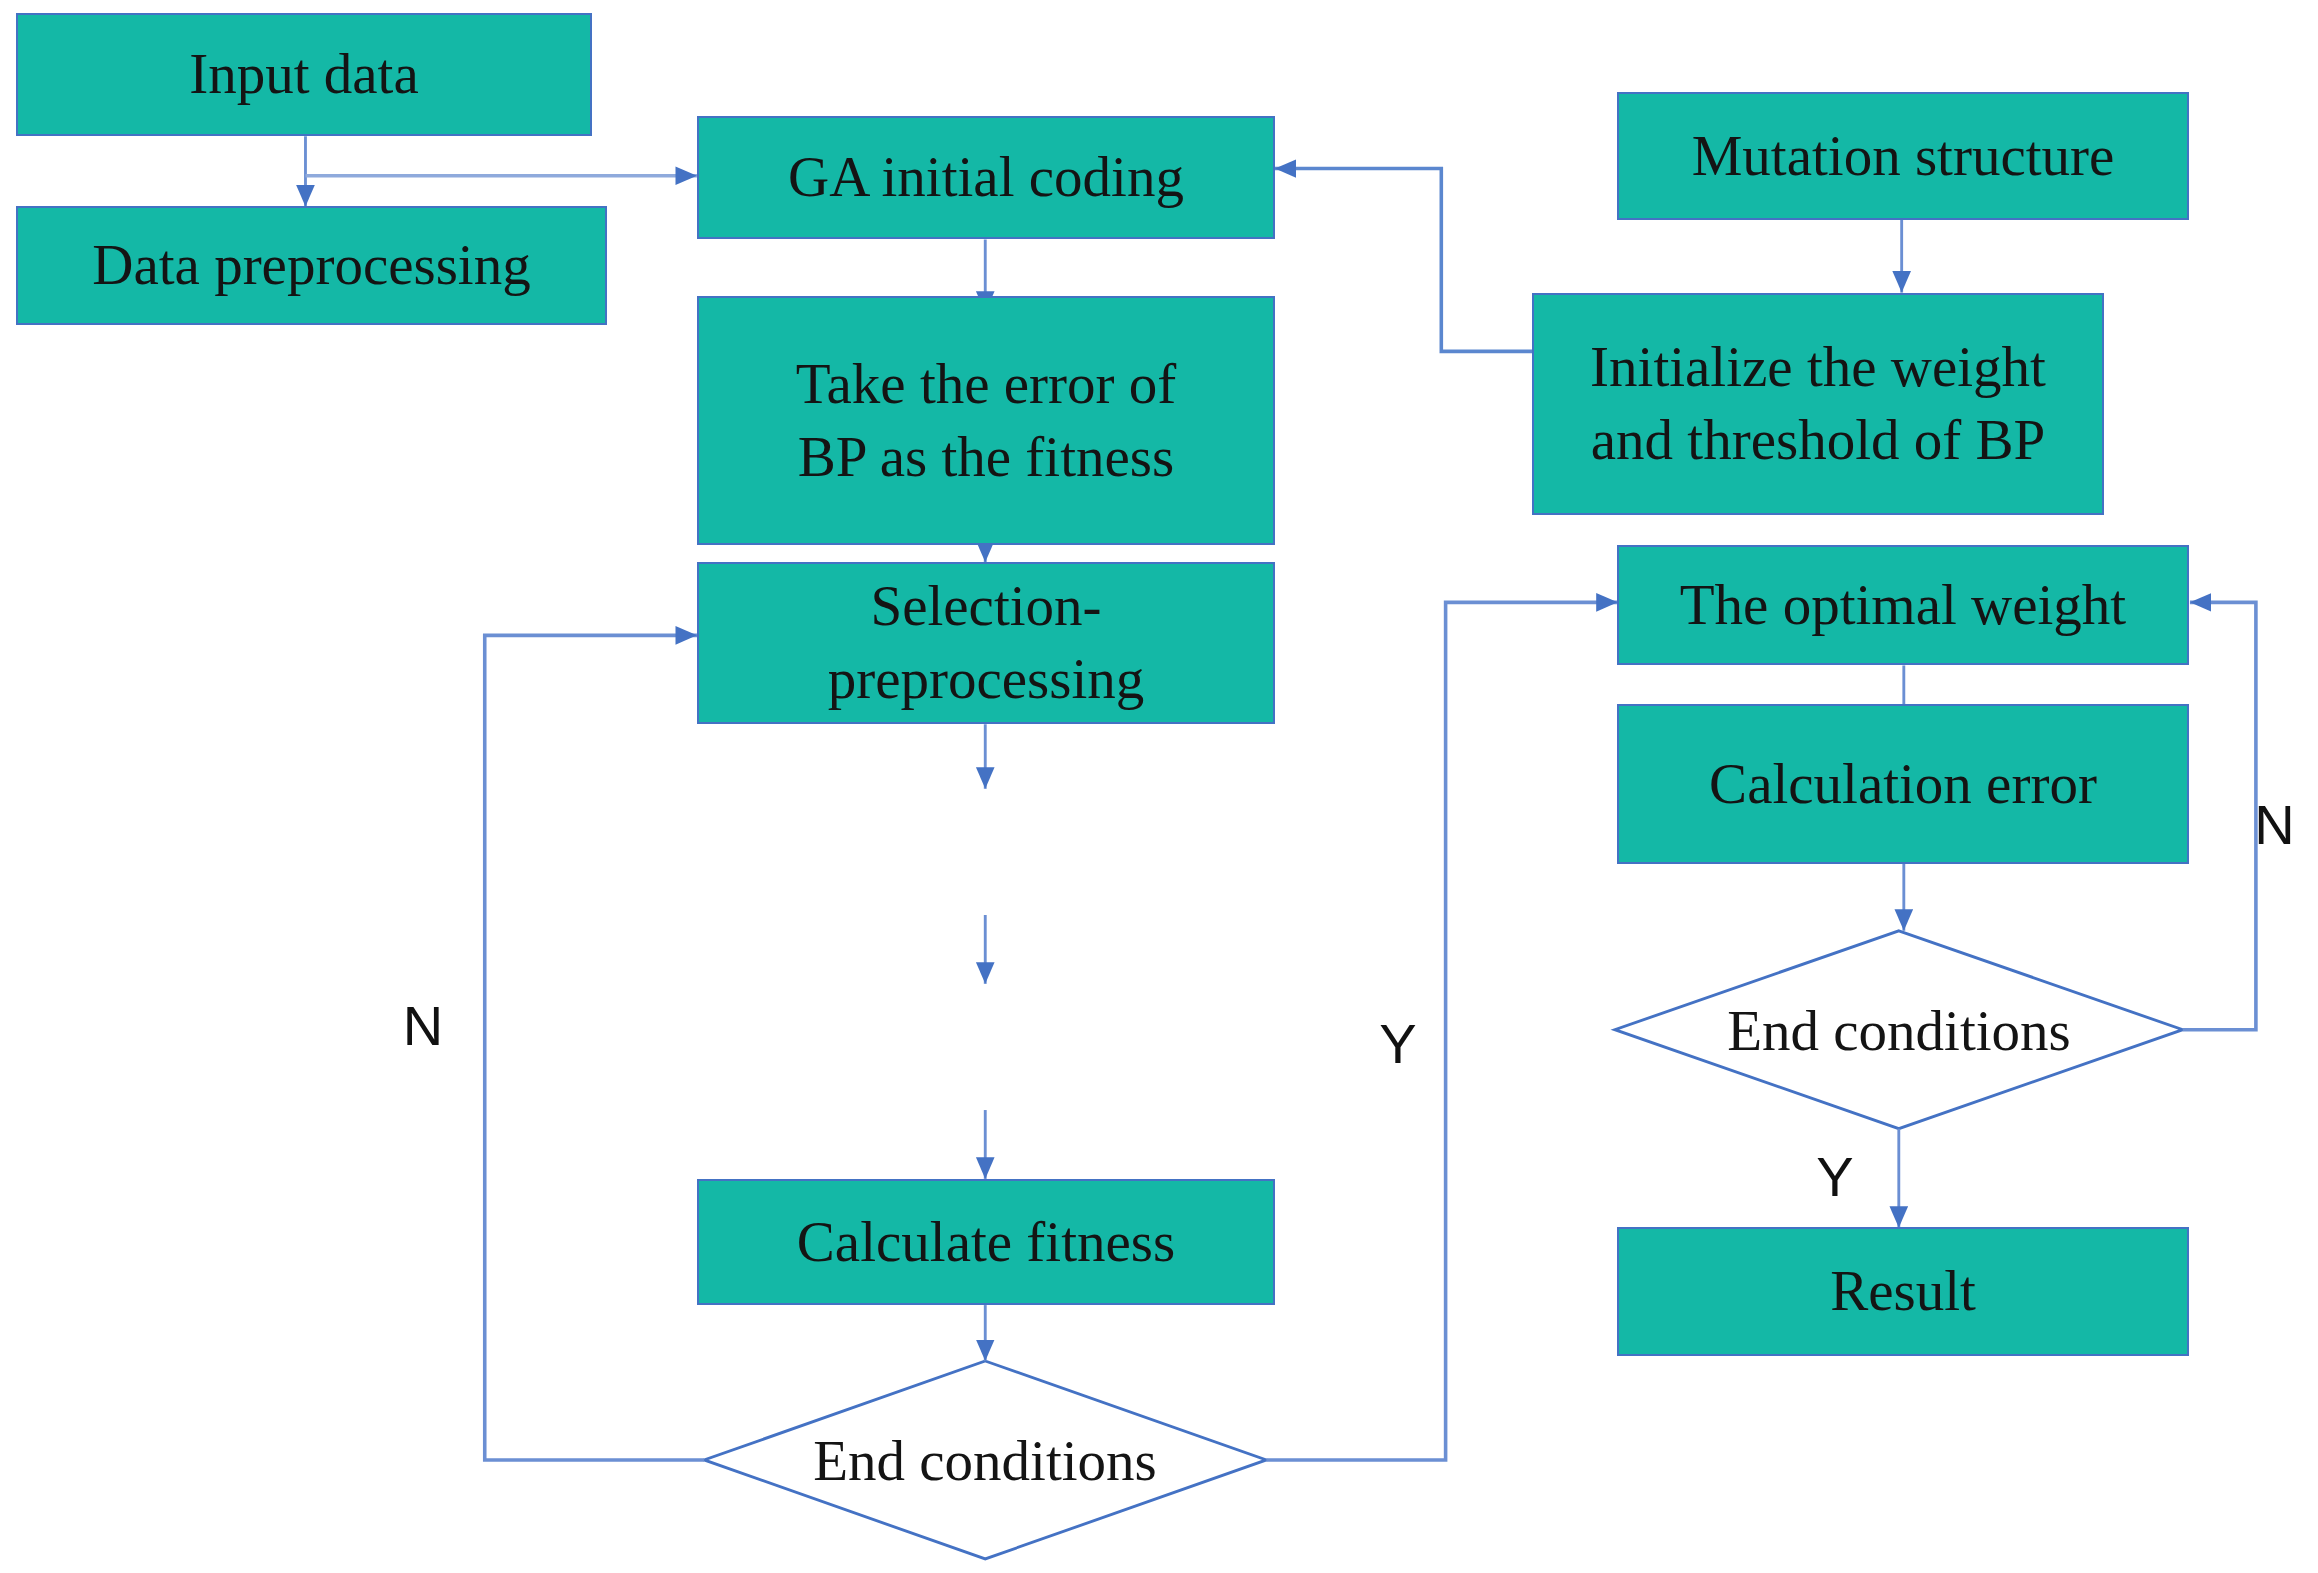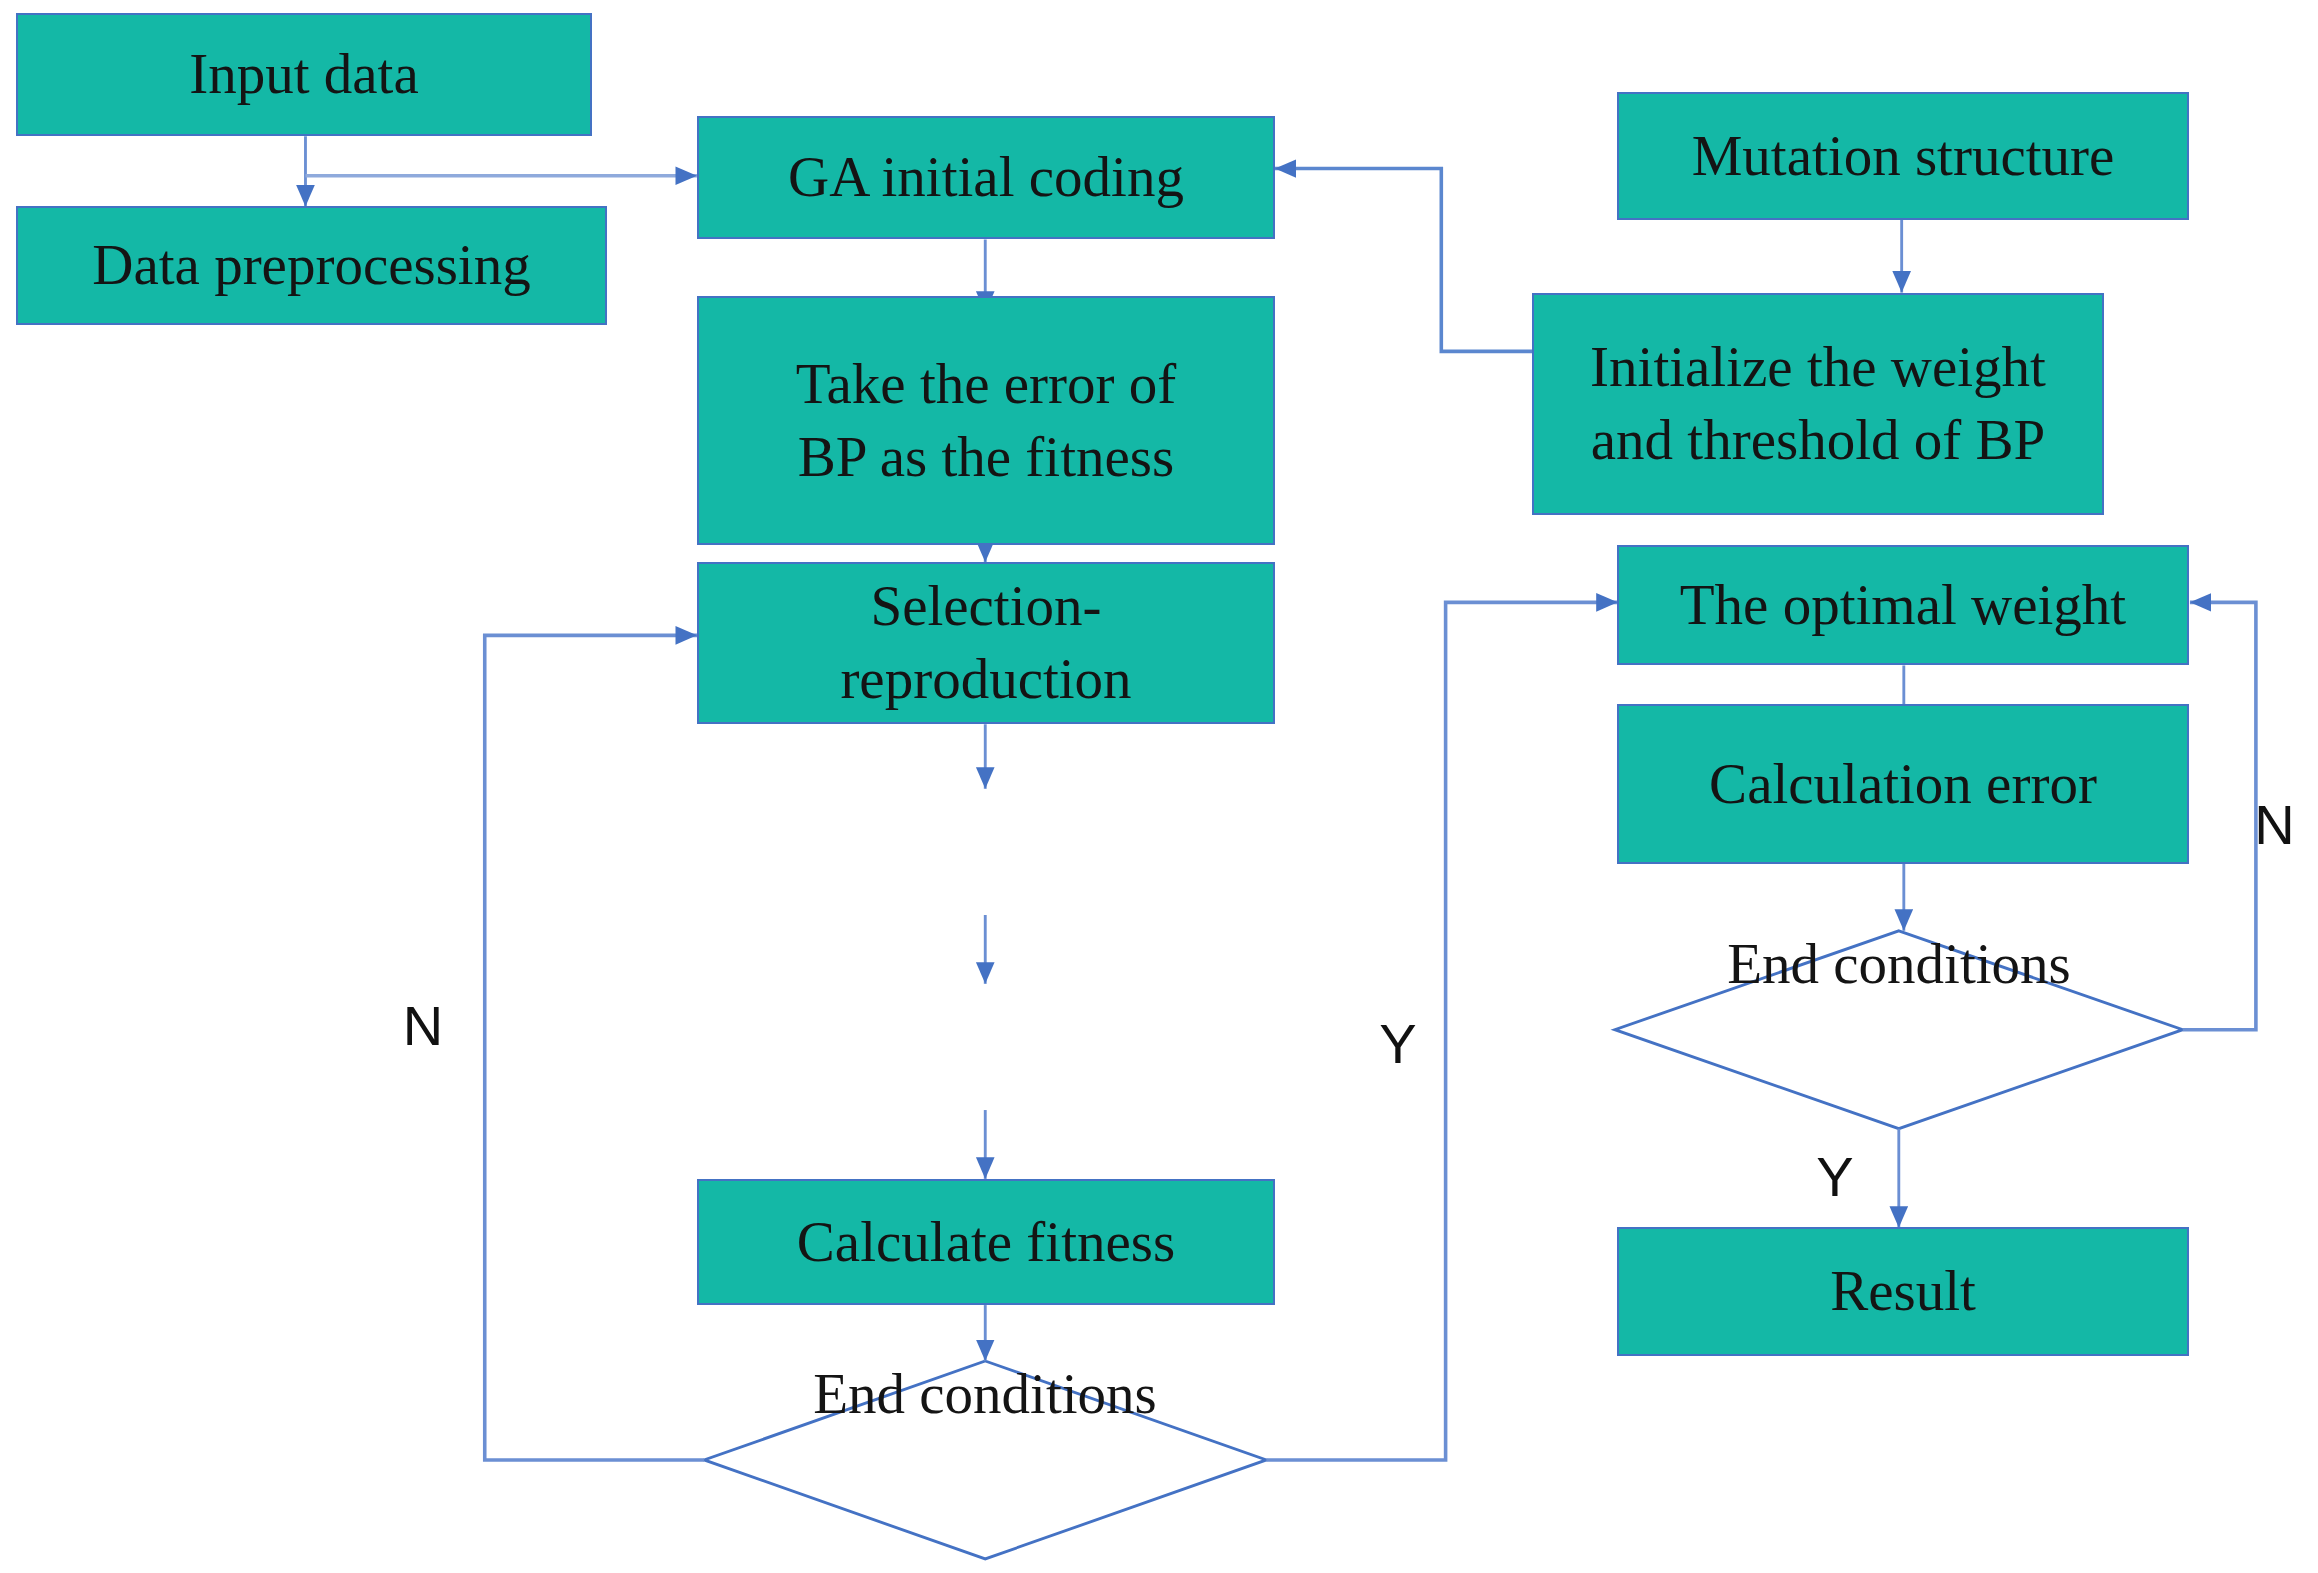--- a/index.html
+++ b/index.html
@@ -3,21 +3,21 @@
 <meta charset="utf-8">
 <style>
   html,body{margin:0;padding:0;background:#ffffff;}
   body{width:2319px;height:1574px;overflow:hidden;position:relative;
        font-family:"Liberation Serif",serif;}
   .canvas{position:absolute;left:0;top:0;width:2319px;height:1574px;}
   svg.overlay{position:absolute;left:0;top:0;width:2319px;height:1574px;z-index:1;}
   .node{position:absolute;box-sizing:border-box;border:2.9px solid #4472C4;background:#14b8a6;
         display:flex;align-items:center;justify-content:center;text-align:center;
         font-size:57px;line-height:1.28;color:#141414;white-space:pre-line;z-index:2;}
-  .dtext{position:absolute;display:flex;align-items:flex-start;justify-content:center;text-align:center;
+  .dtext{position:absolute;display:flex;align-items:center;justify-content:center;text-align:center;
          font-size:57px;color:#141414;background:transparent;border:none;z-index:3;}
   .elabel{position:absolute;display:flex;align-items:center;justify-content:center;
           font-family:"Liberation Sans",sans-serif;font-size:56px;color:#111111;z-index:3;}
 </style>
 </head>
 <body>
 
 <div class="canvas">
 
   <svg class="overlay" viewBox="0 0 3234 2195">
@@ -57,21 +57,21 @@
 
   <div class="node" style="left:697px;top:116px;width:578px;height:123px">
     <span>GA initial coding</span>
   </div>
   <div class="node" style="left:697px;top:296px;width:578px;height:249px">
     <span>Take the error of
 BP as the fitness</span>
   </div>
   <div class="node" style="left:697px;top:562px;width:578px;height:162px">
     <span>Selection-
-reproduction</span>
+preprocessing</span>
   </div>
   <div class="node" style="left:697px;top:1179px;width:578px;height:126px">
     <span>Calculate fitness</span>
   </div>
   <div class="dtext" style="left:704px;top:1361px;width:562px;height:198px">
     <span>End conditions</span>
   </div>
 
   <div class="node" style="left:1617px;top:92px;width:572px;height:128px">
     <span>Mutation structure</span>

